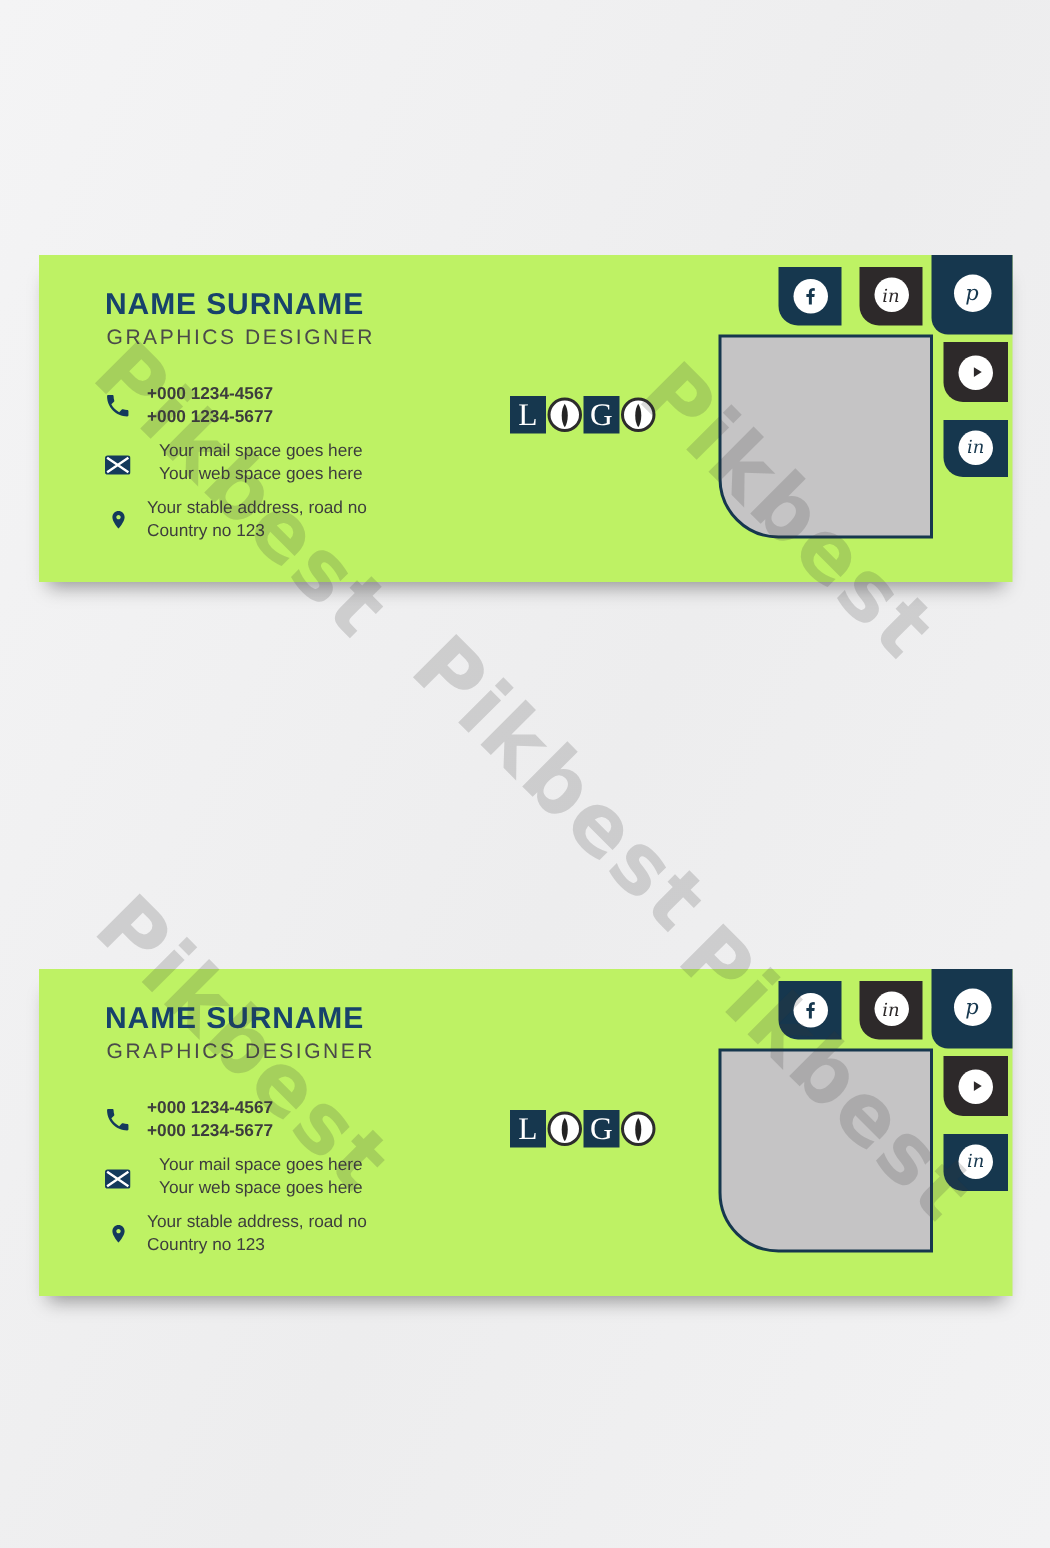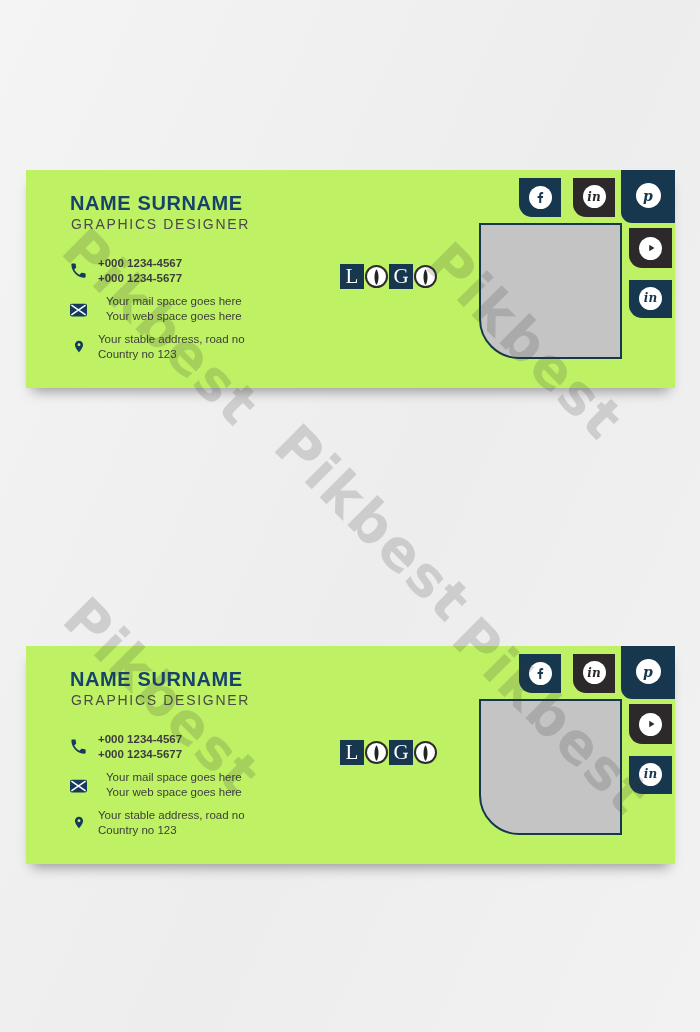--- a/index.html
+++ b/index.html
@@ -55,21 +55,21 @@
   .sq-in1{left:547px;top:8px;width:42px;height:39px;border-bottom-left-radius:13px;}
   .sq-pin{left:595px;top:0;width:54px;height:53px;border-bottom-left-radius:11px;}
   .sq-yt {left:603px;top:58px;width:43px;height:40px;border-bottom-left-radius:13px;}
   .sq-in2{left:603px;top:110px;width:43px;height:38px;border-bottom-left-radius:13px;}
   .circle{
     width:23px;height:23px;border-radius:50%;background:#ffffff;
     display:flex;align-items:center;justify-content:center;overflow:hidden;
   }
   .sq-pin .circle{width:25px;height:25px;}
   .glyph-serif{
-    font-family:"DejaVu Serif","Liberation Serif",serif;font-style:italic;font-weight:bold;
+    font-family:"DejaVu Serif","Liberation Serif",serif;font-style:italic;font-weight:normal;
     font-size:12px;line-height:1;transform:translateY(-1px);
   }
   .sq-navy .glyph-serif{color:#16374e;}
   .sq-dark .glyph-serif{color:#2d292a;}
   .sq-pin .glyph-serif{font-size:14px;}
   .circle svg{display:block;}
   
   .wm-layer{position:absolute;inset:0;pointer-events:none;z-index:5;}
   .wm{
     position:absolute;transform:translate(-50%,-50%) rotate(45deg);

